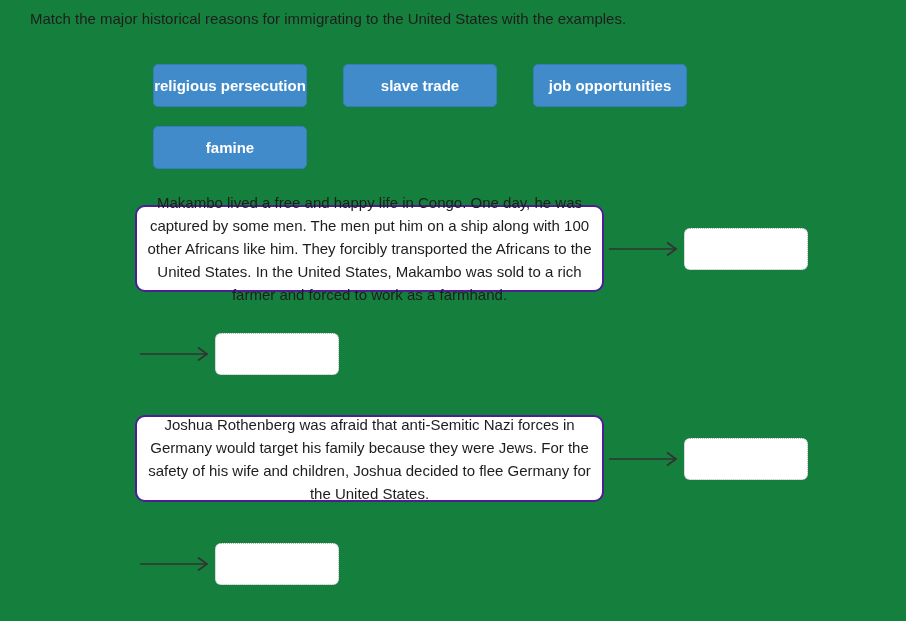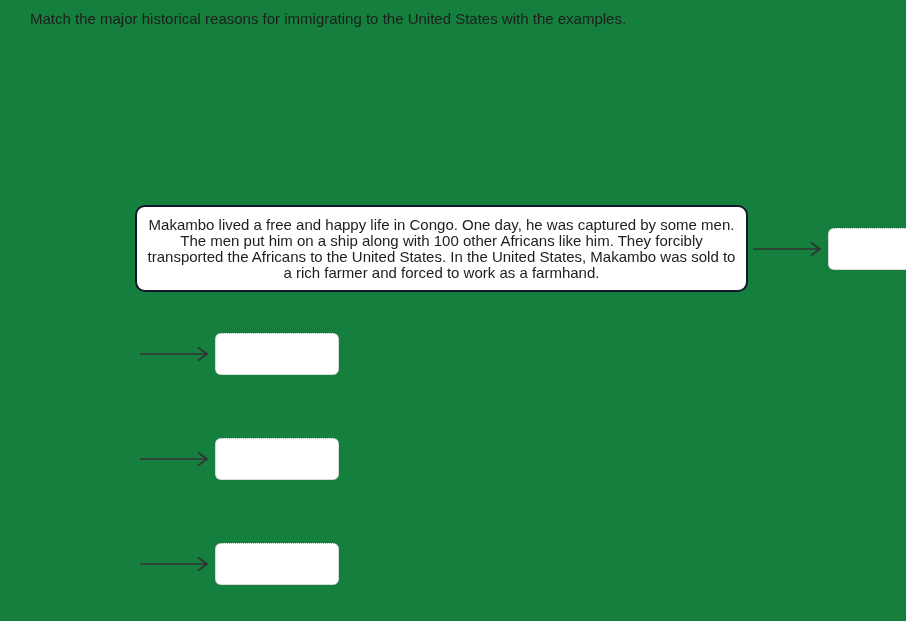--- a/index.html
+++ b/index.html
@@ -58,33 +58,33 @@
     display: flex;
     flex-direction: column;
     gap: 18px;
   }
   .match-row {
     display: flex;
     align-items: center;
     height: 87px;
   }
   .example-card {
-    width: 613px;
+    width: 469px;
     height: 100%;
     box-sizing: border-box;
-    border: 2px solid #0f172a;
+    border: 2px solid #4c1d95;
     border-radius: 10px;
     background: #ffffff;
     display: flex;
     align-items: center;
     justify-content: center;
     padding: 0 6px;
     text-align: center;
     font-size: 15px;
-    line-height: 16px;
+    line-height: 23px;
     color: #1d1d1d;
   }
   .arrow {
     flex: none;
     width: 80px;
     height: 20px;
     display: block;
   }
   .answer-slot {
     flex: none;
@@ -101,20 +101,34 @@
     color: #1d1d1d;
   }
 </style>
 </head>
 <body>
 
 <div class="stage">
 
   <div class="prompt">Match the major historical reasons for immigrating to the United States with the examples.</div>
 
+  <div class="chips">
+    <div class="chip">
+      <span>religious persecution</span>
+    </div>
+    <div class="chip">
+      <span>slave trade</span>
+    </div>
+    <div class="chip">
+      <span>job opportunities</span>
+    </div>
+    <div class="chip">
+      <span>famine</span>
+    </div>
+  </div>
 
   <div class="rows">
 
     <div class="match-row">
       <div class="example-card">
         <span>Makambo lived a free and happy life in Congo. One day, he was captured by some men. The men put him on a ship along with 100 other Africans like him. They forcibly transported the Africans to the United States. In the United States, Makambo was sold to a rich farmer and forced to work as a farmhand.</span>
       </div>
       <svg class="arrow" viewBox="0 0 80 20">
         <line x1="5" y1="10" x2="71" y2="10" stroke="#333333" stroke-width="1.6"></line>
         <polyline points="63,3.5 72,10 63,16.5" fill="none" stroke="#333333" stroke-width="1.8"></polyline>
@@ -128,20 +142,23 @@
       <svg class="arrow" viewBox="0 0 80 20">
         <line x1="5" y1="10" x2="71" y2="10" stroke="#333333" stroke-width="1.6"></line>
         <polyline points="63,3.5 72,10 63,16.5" fill="none" stroke="#333333" stroke-width="1.8"></polyline>
       </svg>
       <div class="answer-slot">
         <span></span>
       </div>
     </div>
 
     <div class="match-row">
+      <div class="example-card">
+        <span>Joshua Rothenberg was afraid that anti-Semitic Nazi forces in Germany would target his family because they were Jews. For the safety of his wife and children, Joshua decided to flee Germany for the United States.</span>
+      </div>
       <svg class="arrow" viewBox="0 0 80 20">
         <line x1="5" y1="10" x2="71" y2="10" stroke="#333333" stroke-width="1.6"></line>
         <polyline points="63,3.5 72,10 63,16.5" fill="none" stroke="#333333" stroke-width="1.8"></polyline>
       </svg>
       <div class="answer-slot">
         <span></span>
       </div>
     </div>
 
     <div class="match-row">

